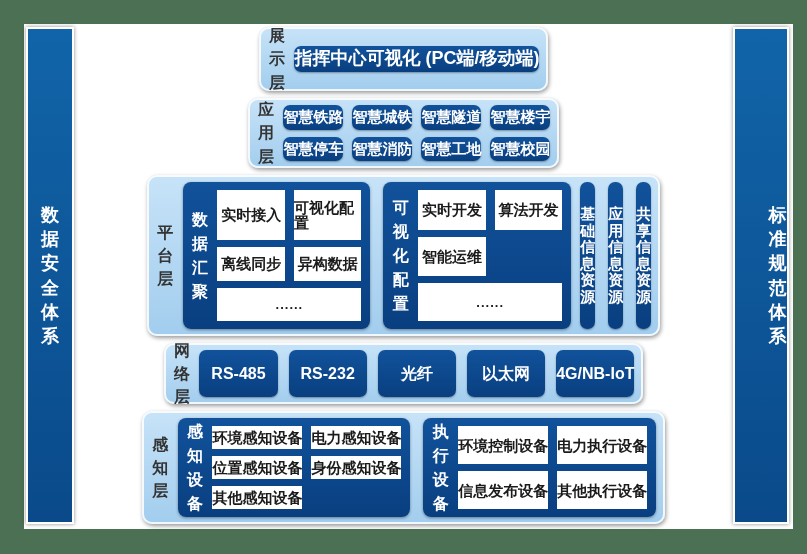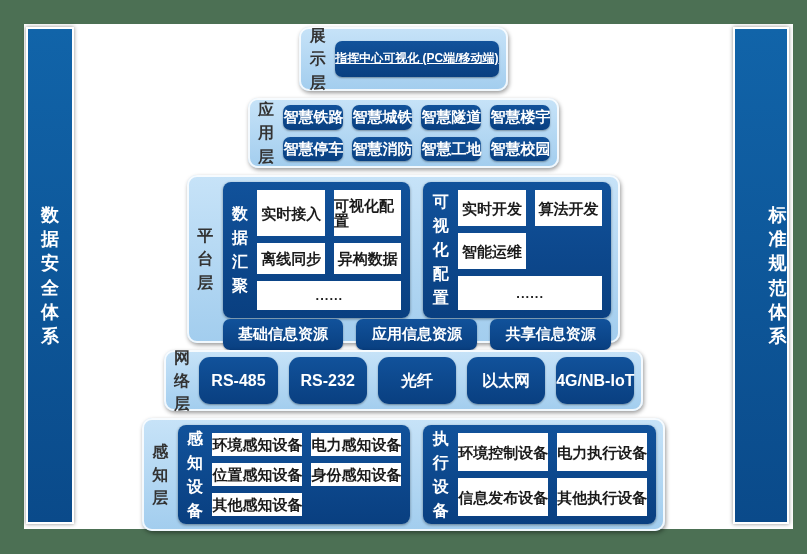--- a/index.html
+++ b/index.html
@@ -51,27 +51,27 @@
   .dark-btn{
     background:linear-gradient(180deg,var(--dark1),var(--dark2));
     border-radius:7px; color:#fff; font-weight:bold; font-size:15px;
     display:flex; align-items:center; justify-content:center;
     box-shadow:0 1px 2px rgba(0,0,0,.35);
     text-align:center; line-height:1.1;
   }
   
   .layer.display{height:64px;}
   .layer.display .layer-body{align-items:center;}
-  .banner{flex:1; height:36px; font-size:12px;text-decoration:underline;}
+  .banner{flex:1; height:26px; font-size:18px;}
   
   .layer.application{height:70px;}
   .app-grid{flex:1; display:grid; grid-template-columns:repeat(4,1fr); gap:7px 9px;}
   
   .layer.platform{height:168px;}
-  .platform-body{flex-direction:column; gap:1px;}
+  .platform-body{flex-direction:row; gap:9px;}
   .group-row{flex:1; display:flex; gap:13px;}
   .group-box{
     flex:1; background:linear-gradient(180deg,var(--dark1),var(--dark2));
     border-radius:8px; box-shadow:0 1px 3px rgba(0,0,0,.4);
     display:flex; gap:9px; padding:8px 9px;
   }
   .group-label{
     color:#fff; font-weight:bold; font-size:16px;
     width:1.05em; word-break:break-all; text-align:center; line-height:1.5;
     flex:0 0 auto; align-self:center;
@@ -80,21 +80,21 @@
   .white-item{
     background:#fff; border-radius:0; color:var(--itemtext);
     font-weight:bold; font-size:15px;
     display:flex; align-items:center; justify-content:center; line-height:1;
   }
   .white-item.more{grid-column:1 / -1; font-size:13px; letter-spacing:1px;}
   .res-row{flex:0 0 31px; display:grid; grid-template-columns:repeat(3,1fr); gap:13px;}
   
   .layer.network{height:61px;}
   .net-grid{flex:1; display:grid; grid-template-columns:repeat(5,1fr); gap:11px;}
-  .net-grid .dark-btn{font-size:16px;border-radius:11px;}
+  .net-grid .dark-btn{font-size:16px;}
   
   .layer.perception{height:113px;}
   .perc-row{flex:1; display:flex; gap:13px;}
 </style>
 </head>
 <body>
 
 <div class="canvas">
 
   <div class="side-bar left">

